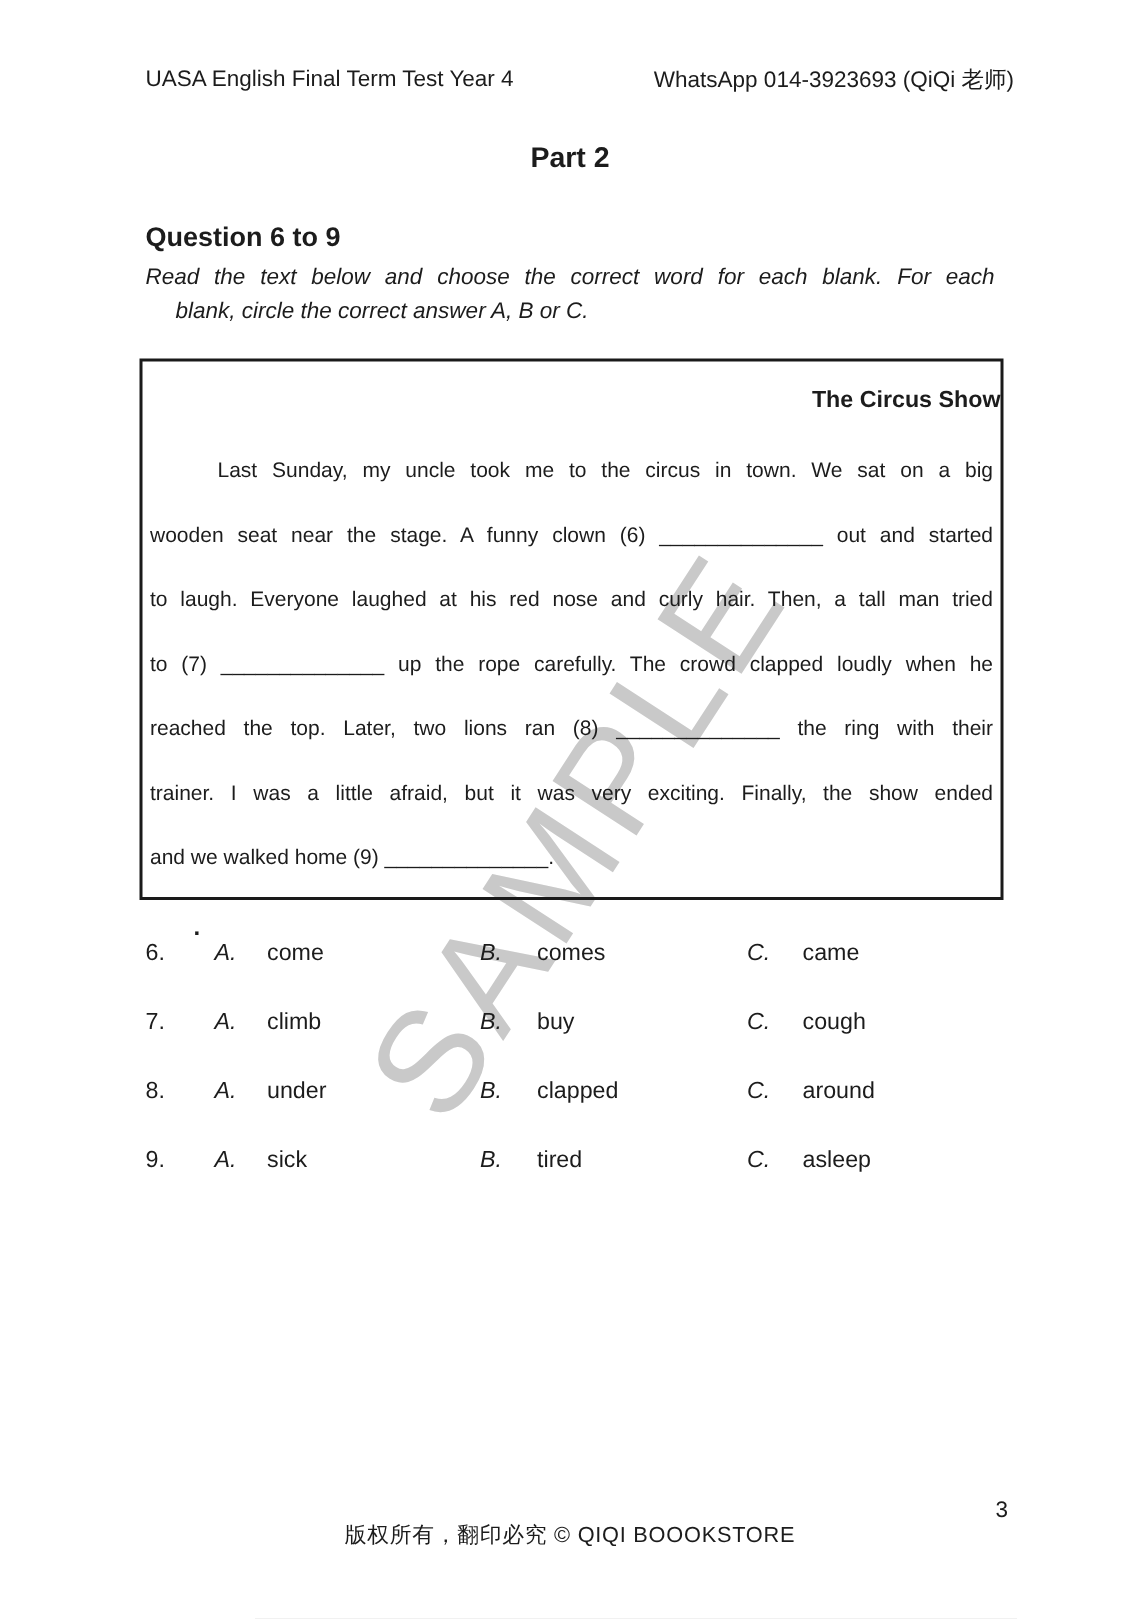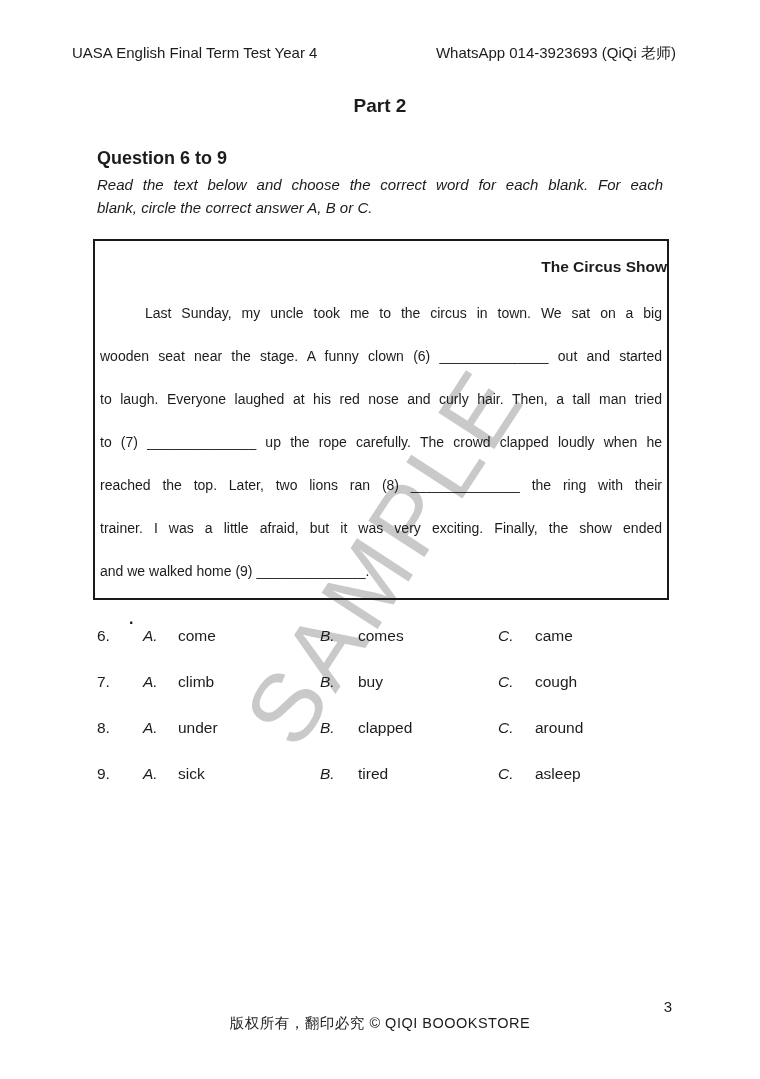--- a/index.html
+++ b/index.html
@@ -18,31 +18,31 @@
     position:absolute;left:385px;top:557px;z-index:0;
     transform:translate(-50%,-50%) rotate(-57deg);
     font-size:97px;letter-spacing:5px;
     color:#c9c9c9;
     font-family:"Liberation Sans",sans-serif;
     white-space:nowrap;
   }
   
   .header{
     display:flex;justify-content:space-between;
-    padding:44px 84px 0 72px;
+    padding:44px 84px 0 97px;
     font-size:15px;
   }
   
   .part-title{margin-top:32px;text-align:center;font-size:19px;font-weight:bold;}
   .part-marks{margin-top:3px;text-align:center;font-size:17.5px;font-style:italic;}
   
   .question-heading{margin:31px 0 0 97px;font-size:18px;font-weight:bold;}
   .instructions{margin:5px 97px 0 97px;font-size:15px;font-style:italic;line-height:22.5px;}
   .instruction-line{text-align:justify;text-align-last:justify;}
-  .instruction-line:last-child{text-align:center;text-align-last:left;}
+  .instruction-line:last-child{text-align:center;text-align-last:left;margin-left:20px;}
   
   .passage-box{
     box-sizing:border-box;
     margin:20px 0 0 93px;
     width:576px;height:361px;
     border:2px solid var(--border,#1a1a1a);
   }
   .passage-title{margin-top:16px;text-align:right;font-size:15.5px;font-weight:bold;line-height:20px;}
   .passage{margin:15px 5px 0 5px;font-size:14px;line-height:43px;}
   .passage-line{text-align:justify;text-align-last:justify;}

